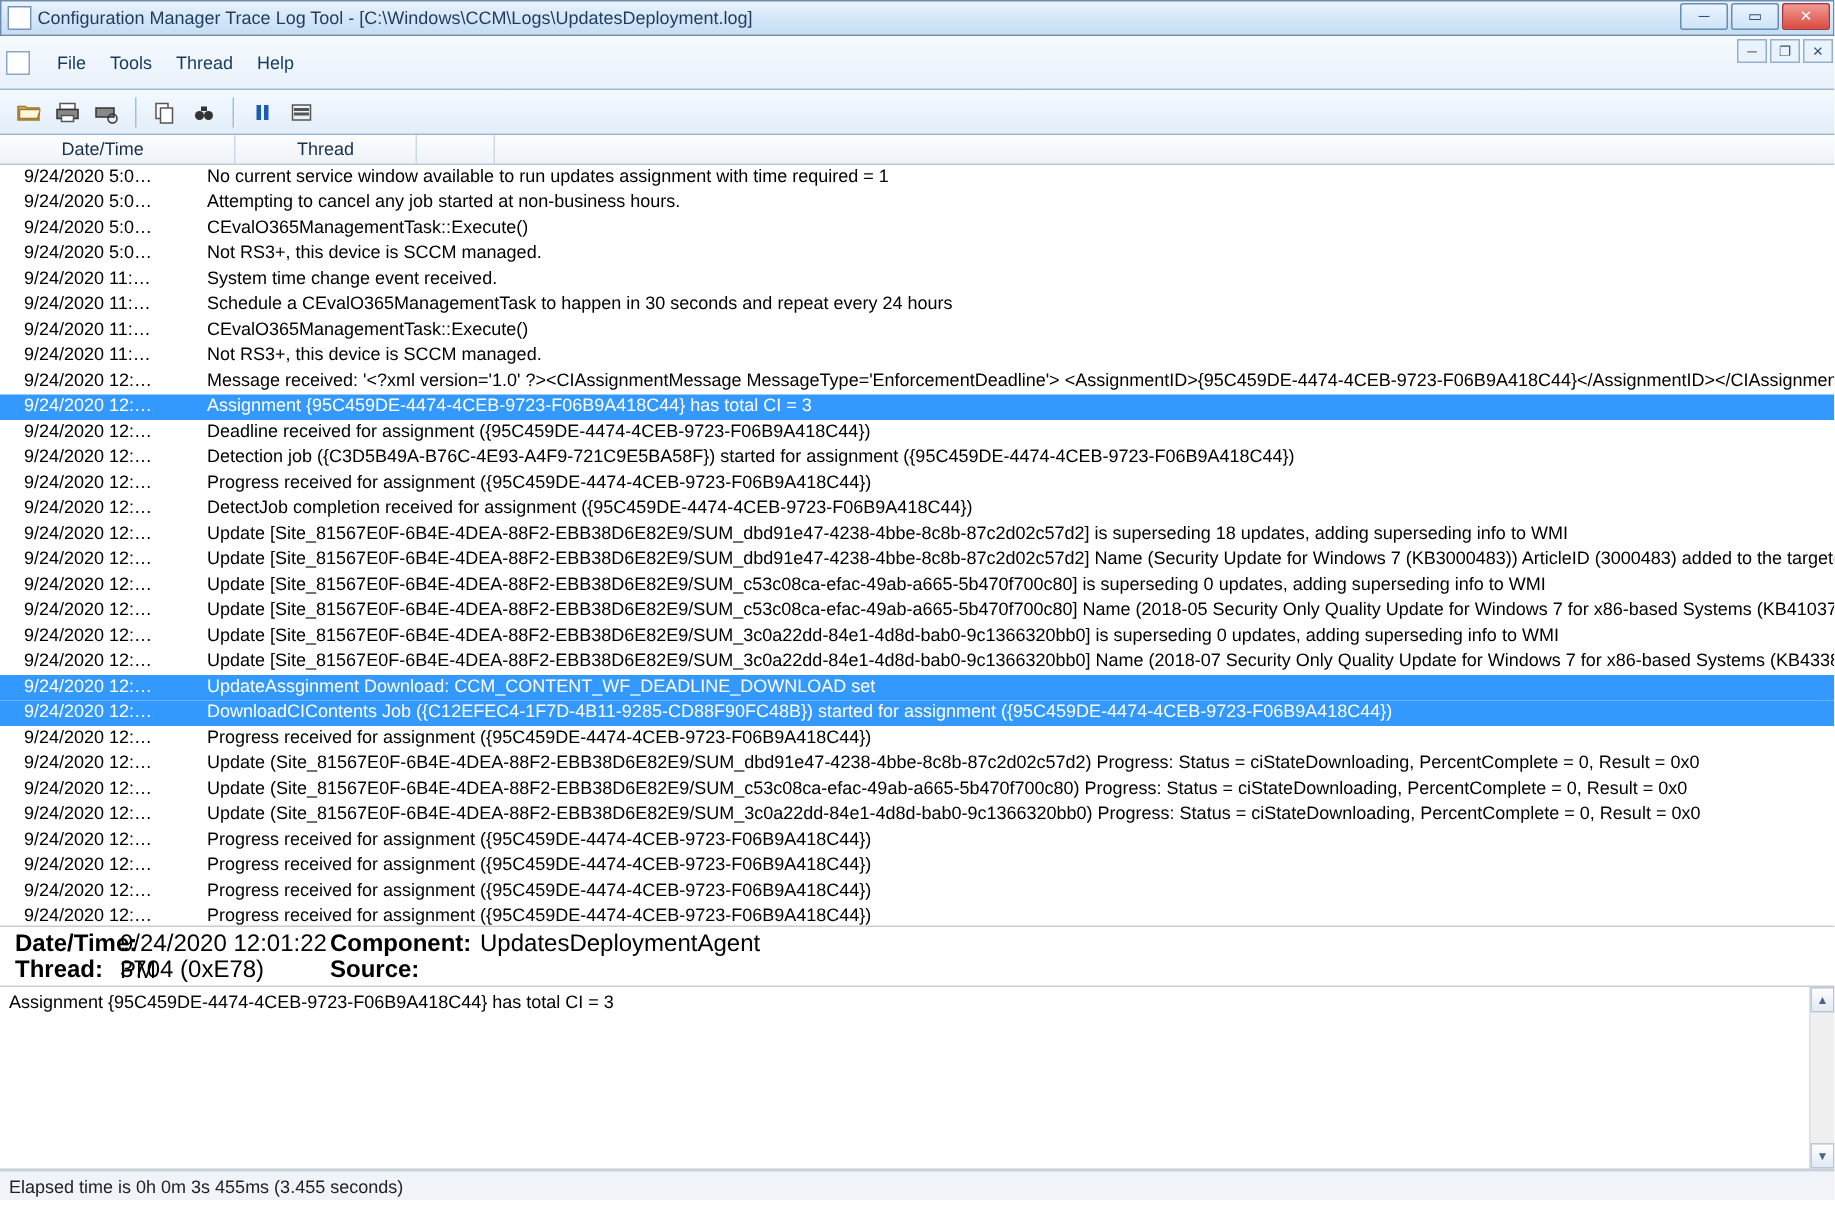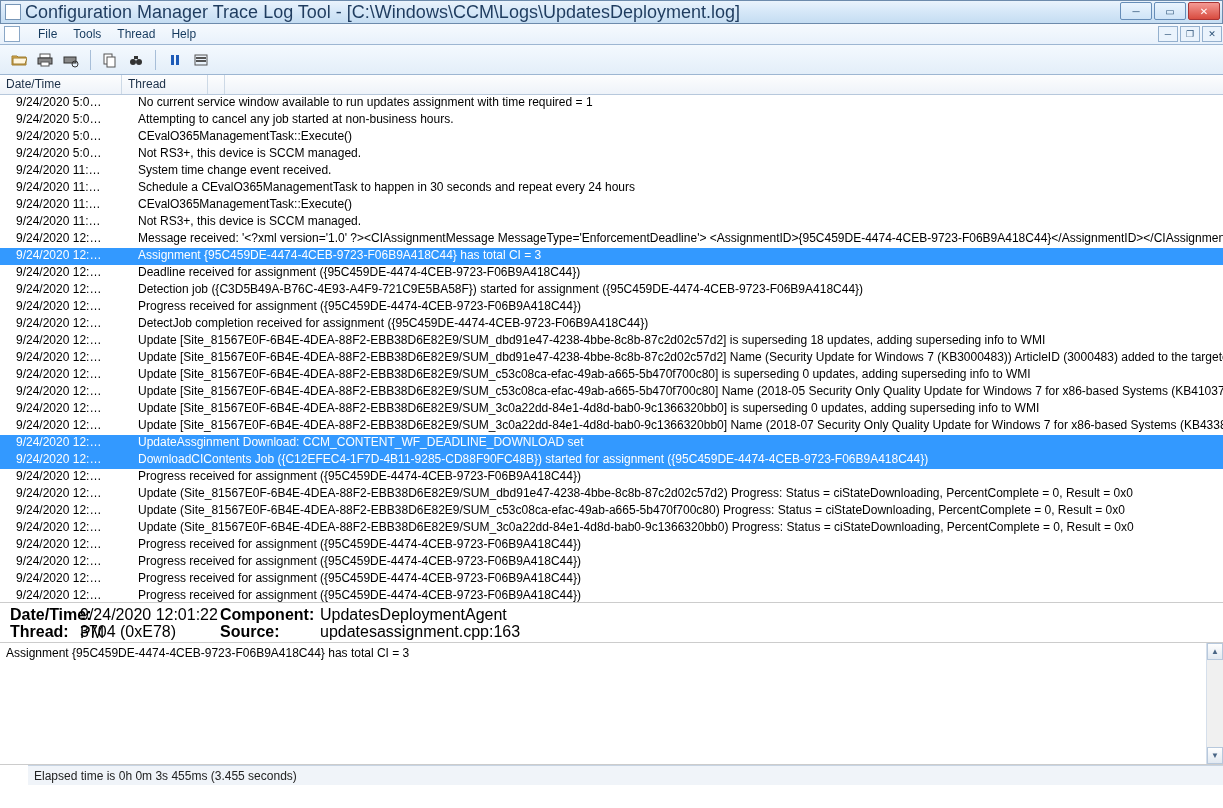--- a/index.html
+++ b/index.html
@@ -7,28 +7,28 @@
 
   
   .titlebar {
     height: 24px;
     background: linear-gradient(to bottom, #eaf3fc 0%, #d5e7f8 50%, #c5ddf2 100%);
     border: 1px solid #6d8bac;
     display: flex; align-items: center;
     padding-left: 4px;
   }
   .titlebar .app-icon { width: 16px; height: 16px; background:#fff; border:1px solid #7796b7; margin-right:4px; }
-  .titlebar .title { flex: 1; color:#1f3c5f; font-size:18px; white-space:nowrap; overflow:hidden; }
+  .titlebar .title { flex: 1; color:#1f3c5f; font-size:12px; white-space:nowrap; overflow:hidden; }
   .titlebar .win-buttons { display:flex; height:100%; }
   .titlebar .win-btn { width:32px; height:18px; margin-top:1px; margin-right:2px; border:1px solid #668db8; background:linear-gradient(to bottom,#eaf4fe,#cfe4f7); display:flex; align-items:center; justify-content:center; font-size:10px; color:#2c5277; border-radius:2px; }
   .titlebar .win-btn.close { background:linear-gradient(to bottom,#f49a94,#d84b3f); border-color:#a33; color:#fff; }
 
   
   .menubar {
-    height: 21px;
+    height: 36px;
     background: linear-gradient(to bottom, #f6fafe, #e8f1fb);
     border-bottom: 1px solid #9db6d2;
     display:flex; align-items:center;
     padding-left: 4px;
   }
   .menubar .mdi-icon { width:16px; height:16px; border:1px solid #8aa7c6; background:#fff; margin-right:10px;}
   .menubar .menu-item { padding: 2px 8px; color:#153a5e; cursor:default; }
   .menubar .mdi-buttons { margin-left:auto; display:flex; height:100%; }
   .menubar .mdi-btn { width:20px; height:16px; border:1px solid #94b0ce; background:#eaf3fc; margin:2px 1px; display:flex; align-items:center; justify-content:center; font-size:9px; color:#2c5277; }
 
@@ -54,21 +54,21 @@
     background:#fff;
   }
   .log-header {
     height: 20px;
     display:flex;
     background:linear-gradient(to bottom,#fdfdfe,#eef3f9);
     border-bottom:1px solid #b7c8dc;
     font-size:12px;
     color:#1b2f47;
   }
-  .log-header .col { padding:2px 6px; border-right:1px solid #cdd9e6; white-space:nowrap; overflow:hidden; }
+  .log-header .col { padding:2px 6px; border-right:1px solid #cdd9e6; white-space:nowrap; overflow:hidden;margin-left:35px; }
   .col-datetime { width: 122px; flex:none; }
   .col-logtext  { flex: 1; }
   .col-thread   { width: 86px; flex:none; }
   .col-scroll   { width: 17px; flex:none; border-right:none; }
 
   .log-body {
     height: 508px;
     overflow:hidden;
     position:relative;
     display:flex;
@@ -114,21 +114,20 @@
   
   
   .statusbar {
     height: 20px;
     background:#f0f4f9;
     border-top:1px solid #c7d4e3;
     display:flex; align-items:center;
     padding-left:6px;
     font-size:12px;
     color:#222;
-    margin-left:28px;
   }
 </style>
 </head>
 <body>
 
 <div class="titlebar">
   <div class="app-icon"></div>
   <div class="title">Configuration Manager Trace Log Tool - [C:\Windows\CCM\Logs\UpdatesDeployment.log]</div>
   <div class="win-buttons">
     <div class="win-btn">─</div>
@@ -334,21 +333,20 @@
 </div>
 
 <div class="detail-panel">
   <div class="lbl">Date/Time:</div>
   <div>9/24/2020 12:01:22 PM</div>
   <div class="lbl">Component:</div>
   <div>UpdatesDeploymentAgent</div>
   <div class="lbl">Thread:</div>
   <div>3704 (0xE78)</div>
   <div class="lbl">Source:</div>
-  <div>updatesassignment.cpp:163</div>
 </div>
 
 <div class="message-panel">
   <div>Assignment {95C459DE-4474-4CEB-9723-F06B9A418C44} has total CI = 3</div>
   <div class="msg-scroll">
     <div class="arrow">▲</div>
     <div class="arrow" style="position:absolute;bottom:0;left:0;right:0;">▼</div>
   </div>
 </div>
 

